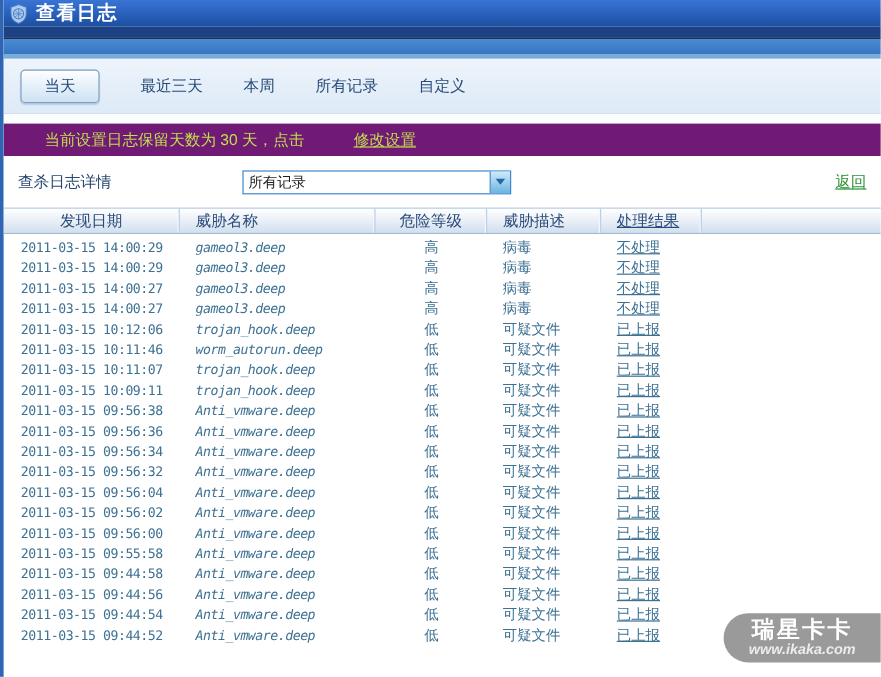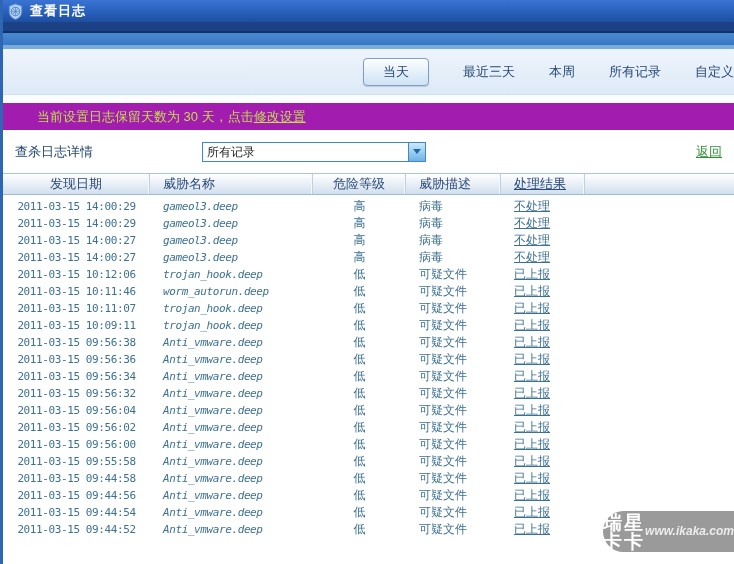--- a/index.html
+++ b/index.html
@@ -5,38 +5,38 @@
   * { margin:0; padding:0; box-sizing:border-box; }
   html,body { width:734px; height:564px; }
   body { font-family:"Liberation Sans","DejaVu Sans",sans-serif; background:#fff; }
   .window { position:relative; width:734px; height:564px; overflow:hidden; background:#fff;
             border-left:3px solid #2e66b4; }
 
   
   .titlebar { height:22px; background:linear-gradient(#3a74d4 0%, #2b63c0 45%, #1d4fa0 100%);
               display:flex; align-items:center; padding-left:4px; }
   .titlebar .app-icon { width:17px; height:17px; margin-right:6px; display:inline-block; }
-  .titlebar .title { color:#fff; font-size:13px; font-weight:bold; letter-spacing:1px; }
+  .titlebar .title { color:#fff; font-size:16px; font-weight:bold; letter-spacing:1px; }
   .titlebar-sub { height:9px; background:#1c4184; }
   .dark-line { height:2px; background:#10306a; }
   .blue-strip { height:12px; background:linear-gradient(#4a8ad2,#3776c2); }
   .blue-strip2 { height:4px; background:#7aacda; }
 
   
   .tab-panel { height:46px; background:linear-gradient(#eef4fb,#ddeaf7);
-               border-bottom:1px solid #cfdff0; display:flex; align-items:center; padding-left:14px;justify-content:flex-end; }
+               border-bottom:1px solid #cfdff0; display:flex; align-items:center; padding-left:14px; }
   .tab-btn { border:1px solid #7e9ec2; border-radius:4px; background:linear-gradient(#fdfeff,#cde2f4);
              color:#274a78; font-size:13px; padding:4px 19px; cursor:default;
              box-shadow:0 1px 1px rgba(120,150,190,.35); }
   .tab-link { color:#274a78; font-size:13px; margin-left:34px; cursor:default; }
   .white-strip { height:8px; background:#fafcfe; }
 
   
-  .notice-bar { height:27px; background:#a21caf; display:flex; align-items:center;
-                padding-left:34px; font-size:13px; color:#c2dd4e; }
+  .notice-bar { height:27px; background:#701a75; display:flex; align-items:center;
+                padding-left:34px; font-size:13px; color:#c2dd4e;gap:41px; }
   .notice-bar a { color:#c2dd4e; text-decoration:underline; }
 
   
   .filter-row { height:43px; background:#fff; display:flex; align-items:center; padding:0 12px; }
   .filter-label { color:#27476f; font-size:13px; }
   .select-box { margin-left:109px; width:224px; height:20px; border:1px solid #3f87cc; background:#fff;
                 display:flex; align-items:center; position:relative; }
   .select-value { flex:1; font-size:12px; color:#222; padding-left:4px; line-height:18px; }
   .select-arrow { width:17px; height:18px; background:linear-gradient(#cfe9f8,#6cb4e4);
                   border-left:1px solid #3f87cc; display:flex; align-items:center; justify-content:center; }
@@ -58,21 +58,21 @@
   .c6 { flex:1; border-right:none; box-shadow:none; }
   .tbody { padding-top:3px; }
   .tr { display:flex; height:17px; align-items:center; }
   .td { font-size:12px; color:#3d7193; overflow:hidden; white-space:nowrap; }
   .td.c1 { font-family:"DejaVu Sans Mono","Liberation Mono",monospace; font-size:11px; letter-spacing:-0.4px; }
   .td.c2 { font-family:"DejaVu Sans Mono","Liberation Mono",monospace; font-size:11px; letter-spacing:-0.4px;font-style:italic; }
   .td.c3 { display:flex; justify-content:center; }
 
   
   .watermark { position:absolute; right:0; bottom:12px; width:131px; height:41px; background:#9a9a9a;
-               border-radius:21px 0 0 21px; display:flex; 
+               border-radius:21px 0 0 21px; display:flex; flex-direction:column;
                align-items:center; justify-content:center; }
   .wm-brand { color:#fff; font-size:19px; font-weight:bold; letter-spacing:2px; line-height:19px; }
   .wm-url { color:#ececec; font-size:12px; font-style:italic; line-height:13px;font-weight:bold; }
 </style>
 </head>
 <body>
 
 <div class="window">
 
   <div class="titlebar">

